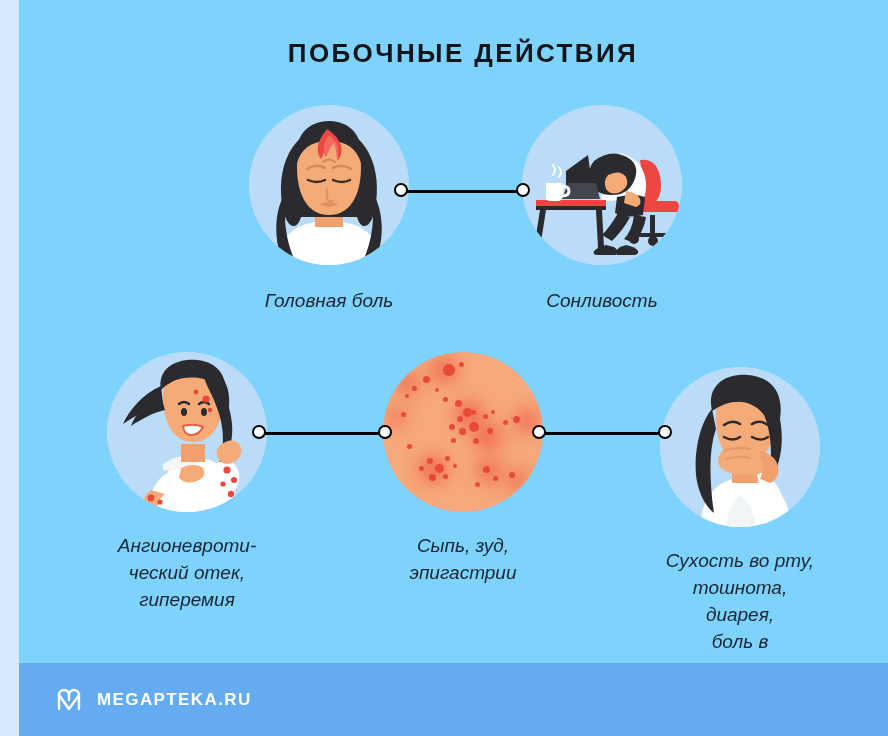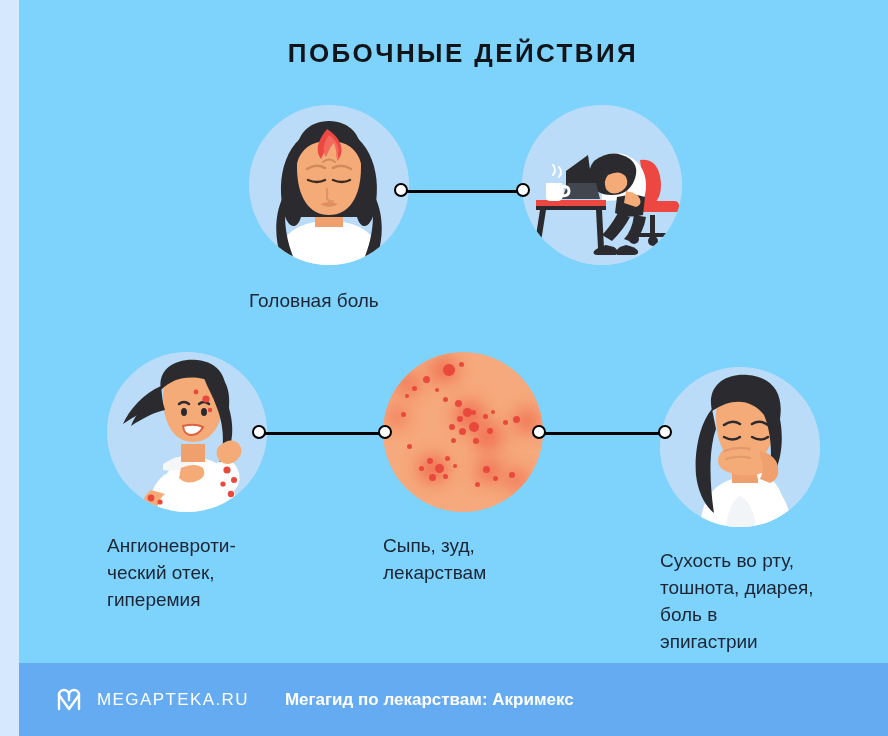--- a/index.html
+++ b/index.html
@@ -40,21 +40,22 @@
   .row {
     position: absolute;
     left: 0;
     width: 888px;
   }
   .row-1 { top: 105px; height: 225px; }
   .row-2 { top: 352px; height: 280px; }
 
   .node {
     position: absolute;
-    text-align: left;
+    text-align: center;
+    font-style: italic;
   }
   .circle {
     position: relative;
     border-radius: 50%;
     background: #bbdcf8;
     overflow: hidden;
   }
   .label {
     color: #1d2433;
     font-size: 19px;
@@ -121,21 +122,21 @@
   .footer-logo {
     margin-left: 36px;
     width: 30px;
     height: 30px;
     display: block;
   }
   .footer-brand {
     margin-left: 12px;
     color: #fff;
     font-size: 17px;
-    font-weight: normal;
+    font-weight: bold;
     letter-spacing: 1.4px;
   }
   .footer-caption {
     margin-left: 36px;
     color: #fff;
     font-size: 17px;
     font-weight: bold;
   }
   svg { display: block; }
 </style>
@@ -198,20 +199,21 @@
           <path d="M18 105 l-6 38 h6 l6 -38 Z" fill="#2b2b2f"></path>
           <path d="M74 105 l2 38 h6 l-2 -38 Z" fill="#2b2b2f"></path>
           <path d="M44 66 l22 -16 l6 44 h-28 Z" fill="#2b2b2f"></path>
           <path d="M40 94 l6 -16 h28 l4 16 Z" fill="#42474f"></path>
           <path d="M24 78 h16 v14 q0 4 -4 4 h-8 q-4 0 -4 -4 Z" fill="#ffffff"></path>
           <path d="M40 81 q7 0 7 5 q0 5 -7 5 Z" fill="none" stroke="#ffffff" stroke-width="3"></path>
           <path d="M31 70 q4 -5 0 -10" stroke="#ffffff" stroke-width="2" fill="none" stroke-linecap="round"></path>
           <path d="M37 72 q4 -5 0 -10" stroke="#ffffff" stroke-width="2" fill="none" stroke-linecap="round"></path>
         </svg>
       </div>
+      <div class="label label-1">Сонливость</div>
     </div>
 
     <div class="connector" style="left:375px; top:78px; width:136px;">
       <div class="bar"></div>
       <div class="dot left"></div>
       <div class="dot right"></div>
     </div>
   </div>
 
   <div class="row row-2">
@@ -295,21 +297,21 @@
         <span class="spot" style="left:70px;  top:112px; width:4px;  height:4px;"></span>
         <span class="spot" style="left:100px; top:114px; width:7px;  height:7px;"></span>
         <span class="spot" style="left:110px; top:124px; width:5px;  height:5px;"></span>
         <span class="spot" style="left:92px;  top:130px; width:5px;  height:5px;"></span>
         <span class="spot" style="left:126px; top:120px; width:6px;  height:6px;"></span>
         <span class="spot" style="left:18px;  top:60px;  width:5px;  height:5px;"></span>
         <span class="spot" style="left:24px;  top:92px;  width:5px;  height:5px;"></span>
         <span class="spot" style="left:52px;  top:36px;  width:4px;  height:4px;"></span>
       </div>
       <div class="label label-2">Сыпь, зуд,
-лекарствам</div>
+эпигастрии</div>
     </div>
 
     <div class="node" style="left:641px; top:15px; width:160px;">
       <div class="circle" style="width:160px; height:160px;">
         <svg viewBox="0 0 160 160" width="160" height="160" aria-hidden="true">
           <circle cx="80" cy="80" r="80" fill="#bbdcf8"></circle>
           <path d="M40 160 C42 128 58 112 84 110 C112 110 128 126 132 160 Z" fill="#ffffff"></path>
           <path d="M66 160 q2 -22 14 -32 q14 10 16 32 Z" fill="#f2f5f8"></path>
           <path d="M72 96 h26 v20 h-26 Z" fill="#f0a06d"></path>
           <path d="M56 48 C56 26 70 16 86 16 C106 16 118 30 116 54 C114 78 104 96 84 96 C64 96 56 74 56 48 Z" fill="#f4ab78"></path>
@@ -345,16 +347,15 @@
   </div>
 
   <div class="footer">
     <span class="footer-logo">
       <svg viewBox="0 0 30 30" width="30" height="30" aria-hidden="true">
         <path d="M4 24 V10 a5 5 0 0 1 10 0 v5 a4.6 4.6 0 0 0 0 0 v-5 a5 5 0 0 1 10 0 v14" fill="none" stroke="#ffffff" stroke-width="2.4" stroke-linecap="round" stroke-linejoin="round"></path>
         <path d="M4 10 L14 24 L24 10" fill="none" stroke="#ffffff" stroke-width="2.4" stroke-linecap="round" stroke-linejoin="round"></path>
       </svg>
     </span>
     <span class="footer-brand">MEGAPTEKA.RU</span>
-    <span class="footer-caption">Мегагид по лекарствам: Акримекс</span>
   </div>
 
 </div>
 
 </body></html>

